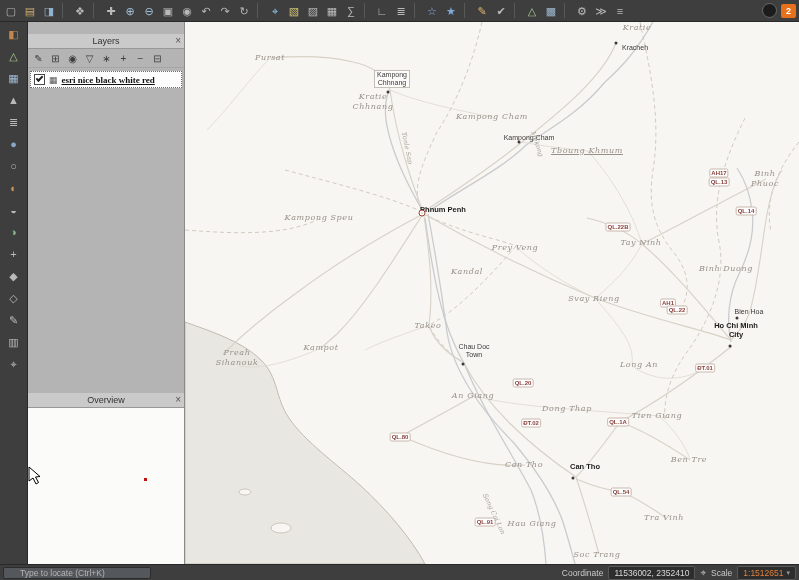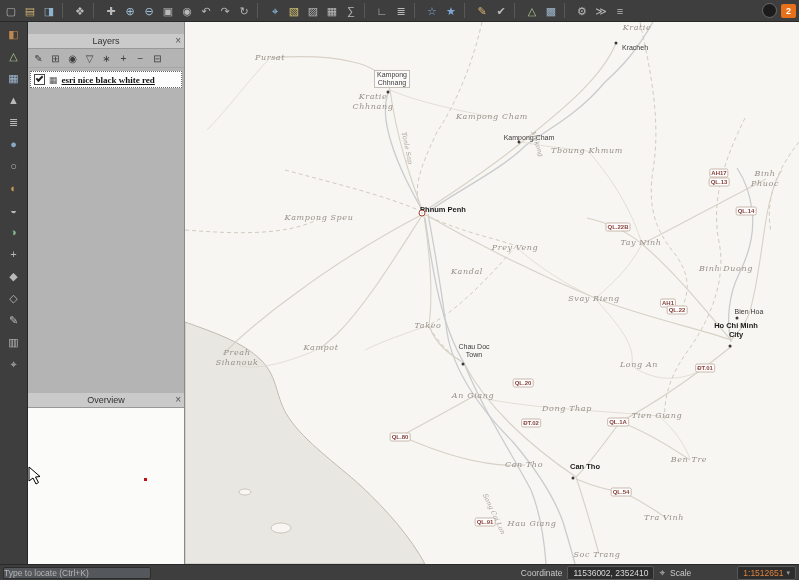--- a/index.html
+++ b/index.html
@@ -70,27 +70,27 @@
     color:#87413a;background:#fff;border:1px solid #c8b7ac;border-radius:2px;
     padding:0 1px;line-height:7px;white-space:nowrap;}
   .waterway-label{position:absolute;font-size:6.5px;font-style:italic;color:#aaa59d;
     white-space:nowrap;font-family:"DejaVu Serif",serif;}
 
   
   .status-bar{flex:0 0 16px;height:16px;box-sizing:border-box;background:#3e3e3e;
     border-top:1px solid #282828;display:flex;align-items:center;padding:0 3px;gap:5px;}
   .locate-input{width:148px;height:12px;box-sizing:border-box;background:#54585c;
     border:1px solid #2c2c2c;border-radius:2px;color:#c9c9c9;font-size:8.5px;
-    padding:0 0;font-family:"Liberation Sans",sans-serif;outline:none;}
+    padding:0 16px;font-family:"Liberation Sans",sans-serif;outline:none;}
   .locate-input::placeholder{color:#b5b5b5;}
   .sb-spacer{flex:1;}
   .sb-label{font-size:8.5px;color:#cacaca;}
   .sb-value{height:12px;background:#2d2d2d;border:1px solid #575757;border-radius:2px;
     color:#dadada;font-size:8.5px;padding:0 5px;display:flex;align-items:center;gap:3px;}
-  .sb-value.scale{color:#e0813c;margin-left:41px;}
+  .sb-value.scale{color:#e0813c;}
   .sb-caret{font-size:7px;color:#9a9a9a;}
   .sb-icon{font-size:10px;color:#b9b9b9;cursor:pointer;}
 
   .mouse-cursor{position:absolute;left:28px;top:466px;z-index:50;pointer-events:none;}
 </style>
 </head>
 <body>
 
 <div id="app">
 
@@ -256,21 +256,21 @@
           <path d="M410,276 C430,300 450,320 447,342"></path>
           <path d="M447,344 C470,360 496,360 521,346"></path>
         </g>
       </svg>
       <div class="map-label-layer">
           <div class="region-label" style="left: 452px; top: 6px;">Kratie</div>
           <div class="region-label" style="left: 85px; top: 36px;">Pursat</div>
           <div class="region-label" style="left: 188px; top: 80px;">Kratie
 Chhnang</div>
           <div class="region-label" style="left: 307px; top: 95px;">Kampong Cham</div>
-          <div class="region-label" style="left: 402px; top: 129px;">Tboung Khmum</div>
+          <div class="region-label" style="left: 402px; top: 129px; text-decoration: underline;">Tboung Khmum</div>
           <div class="region-label" style="left: 580px; top: 157px;">Binh Phuoc</div>
           <div class="region-label" style="left: 134px; top: 196px;">Kampong Speu</div>
           <div class="region-label" style="left: 456px; top: 221px;">Tay Ninh</div>
           <div class="region-label" style="left: 330px; top: 226px;">Prey Veng</div>
           <div class="region-label" style="left: 541px; top: 247px;">Binh Duong</div>
           <div class="region-label" style="left: 282px; top: 250px;">Kandal</div>
           <div class="region-label" style="left: 409px; top: 277px;">Svay Rieng</div>
           <div class="region-label" style="left: 243px; top: 304px;">Takeo</div>
           <div class="region-label" style="left: 136px; top: 326px;">Kampot</div>
           <div class="region-label" style="left: 52px; top: 336px;">Preah

